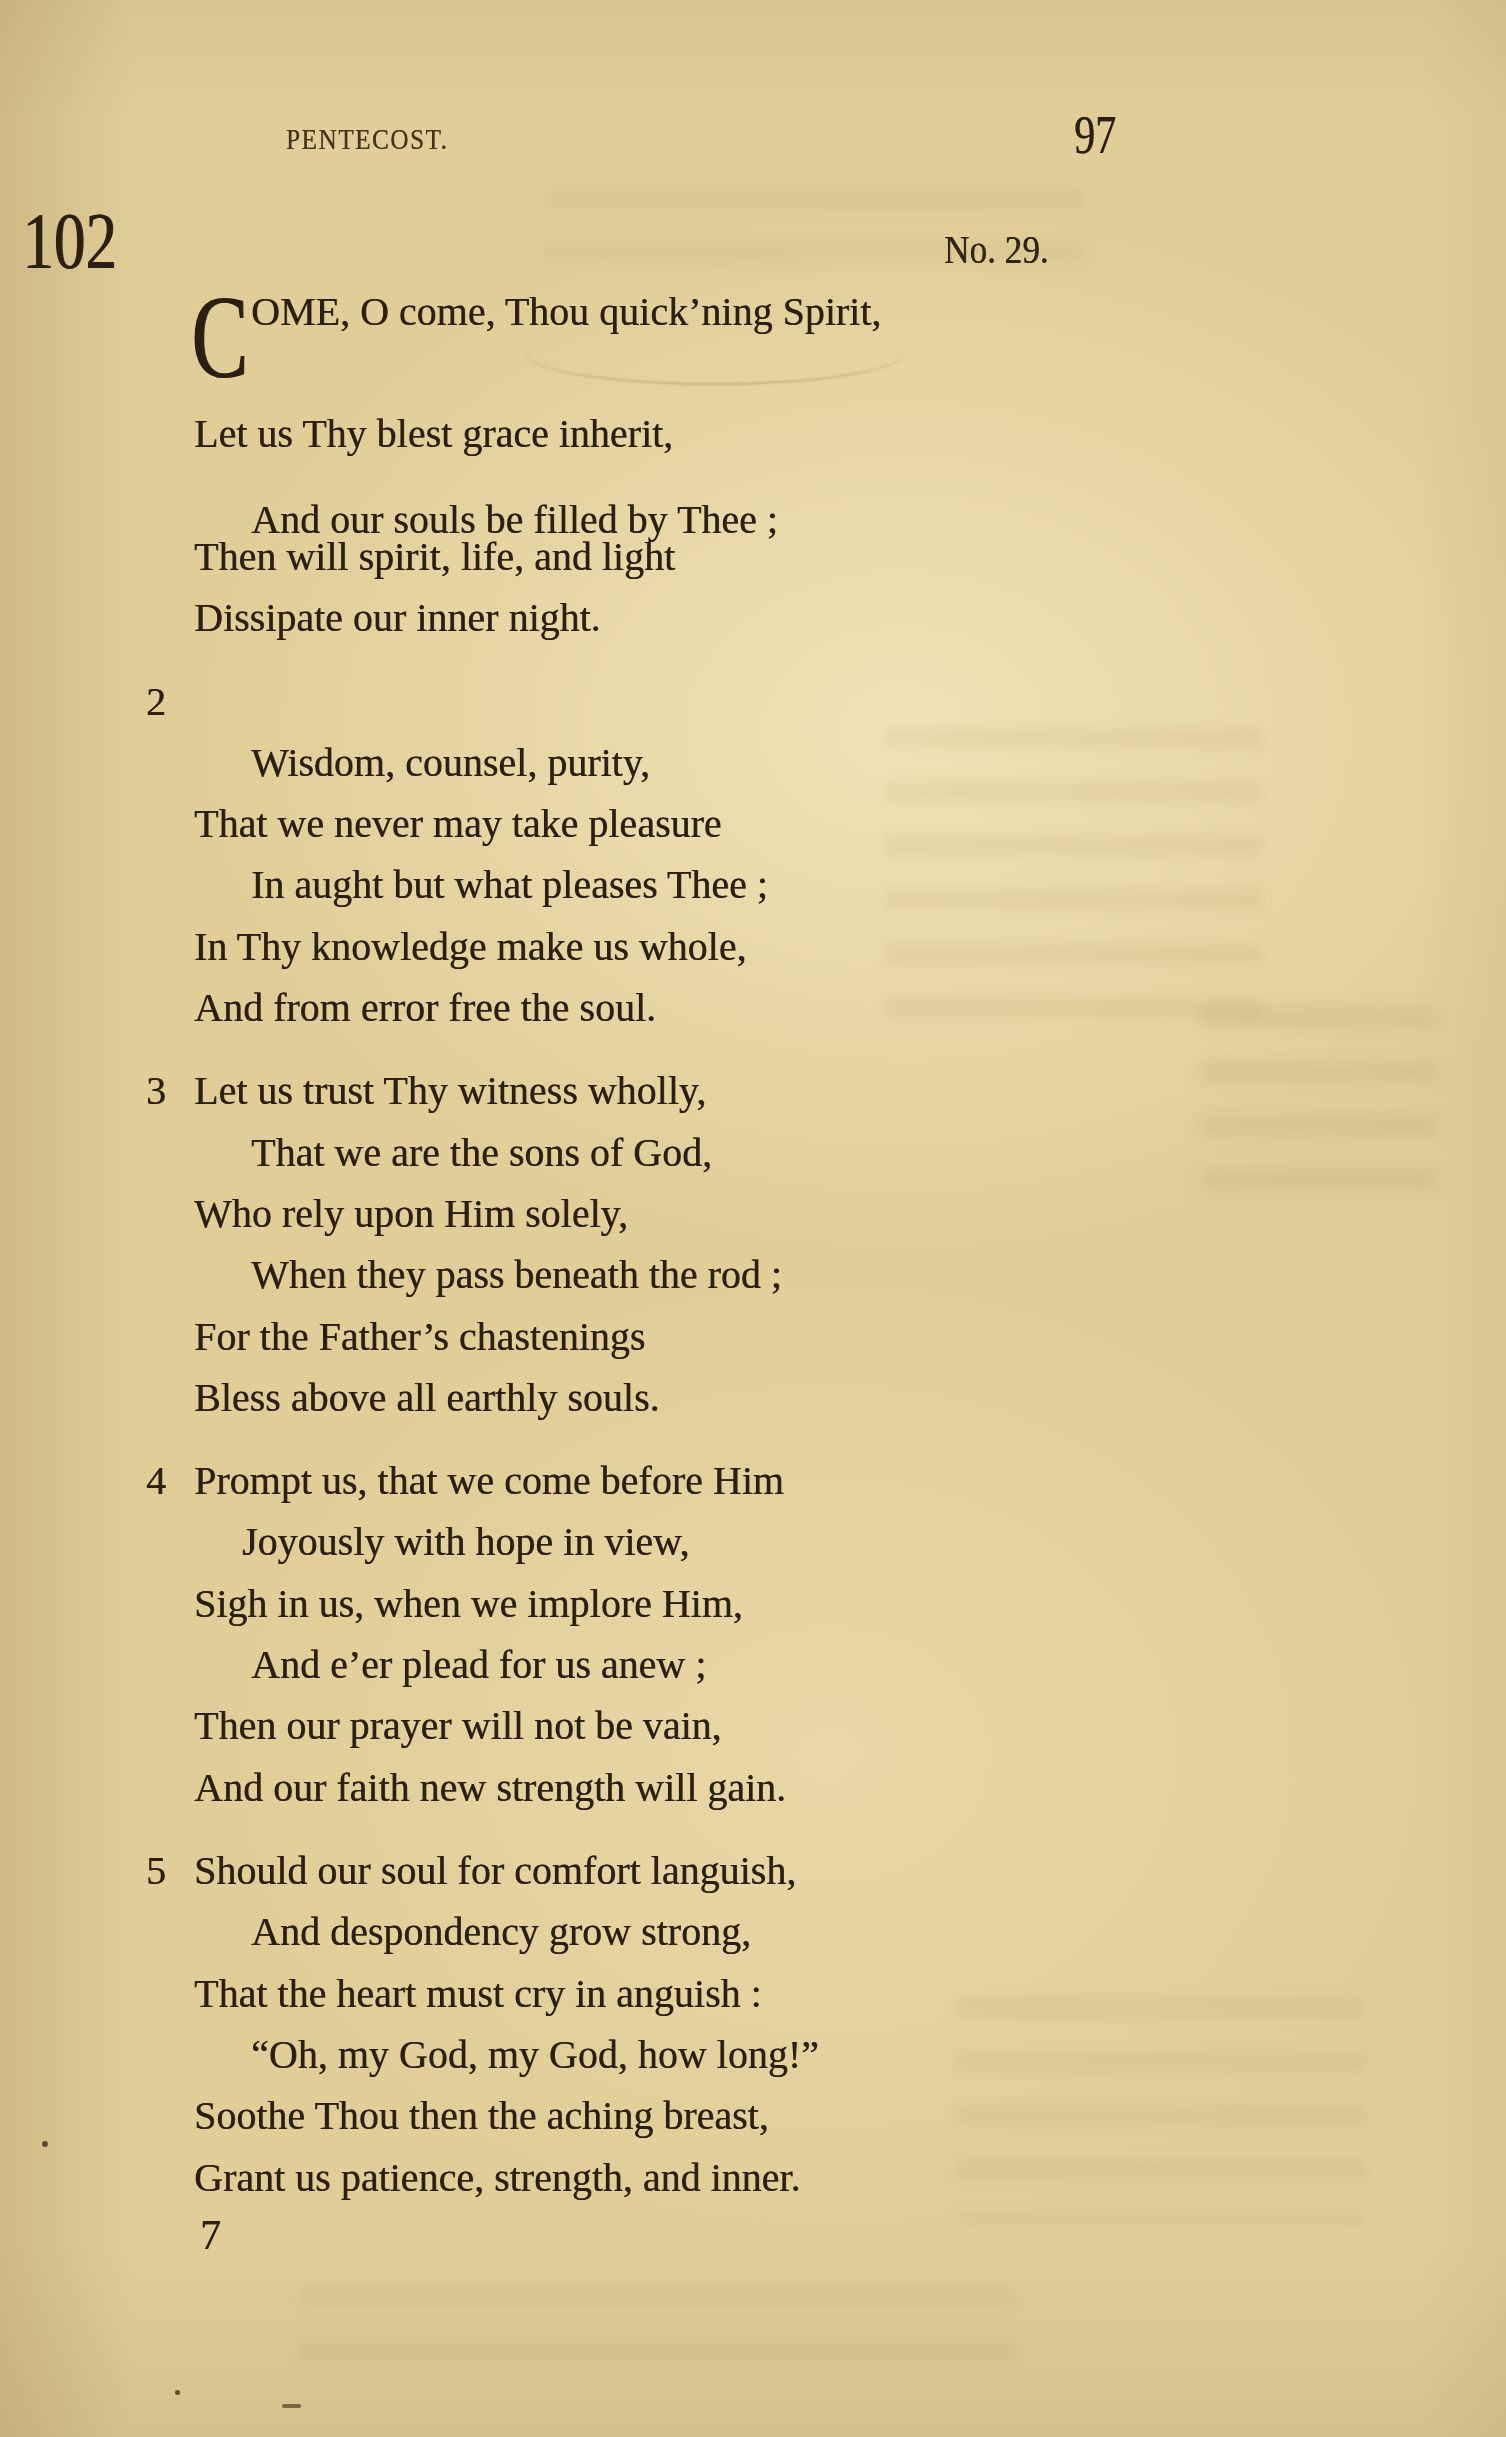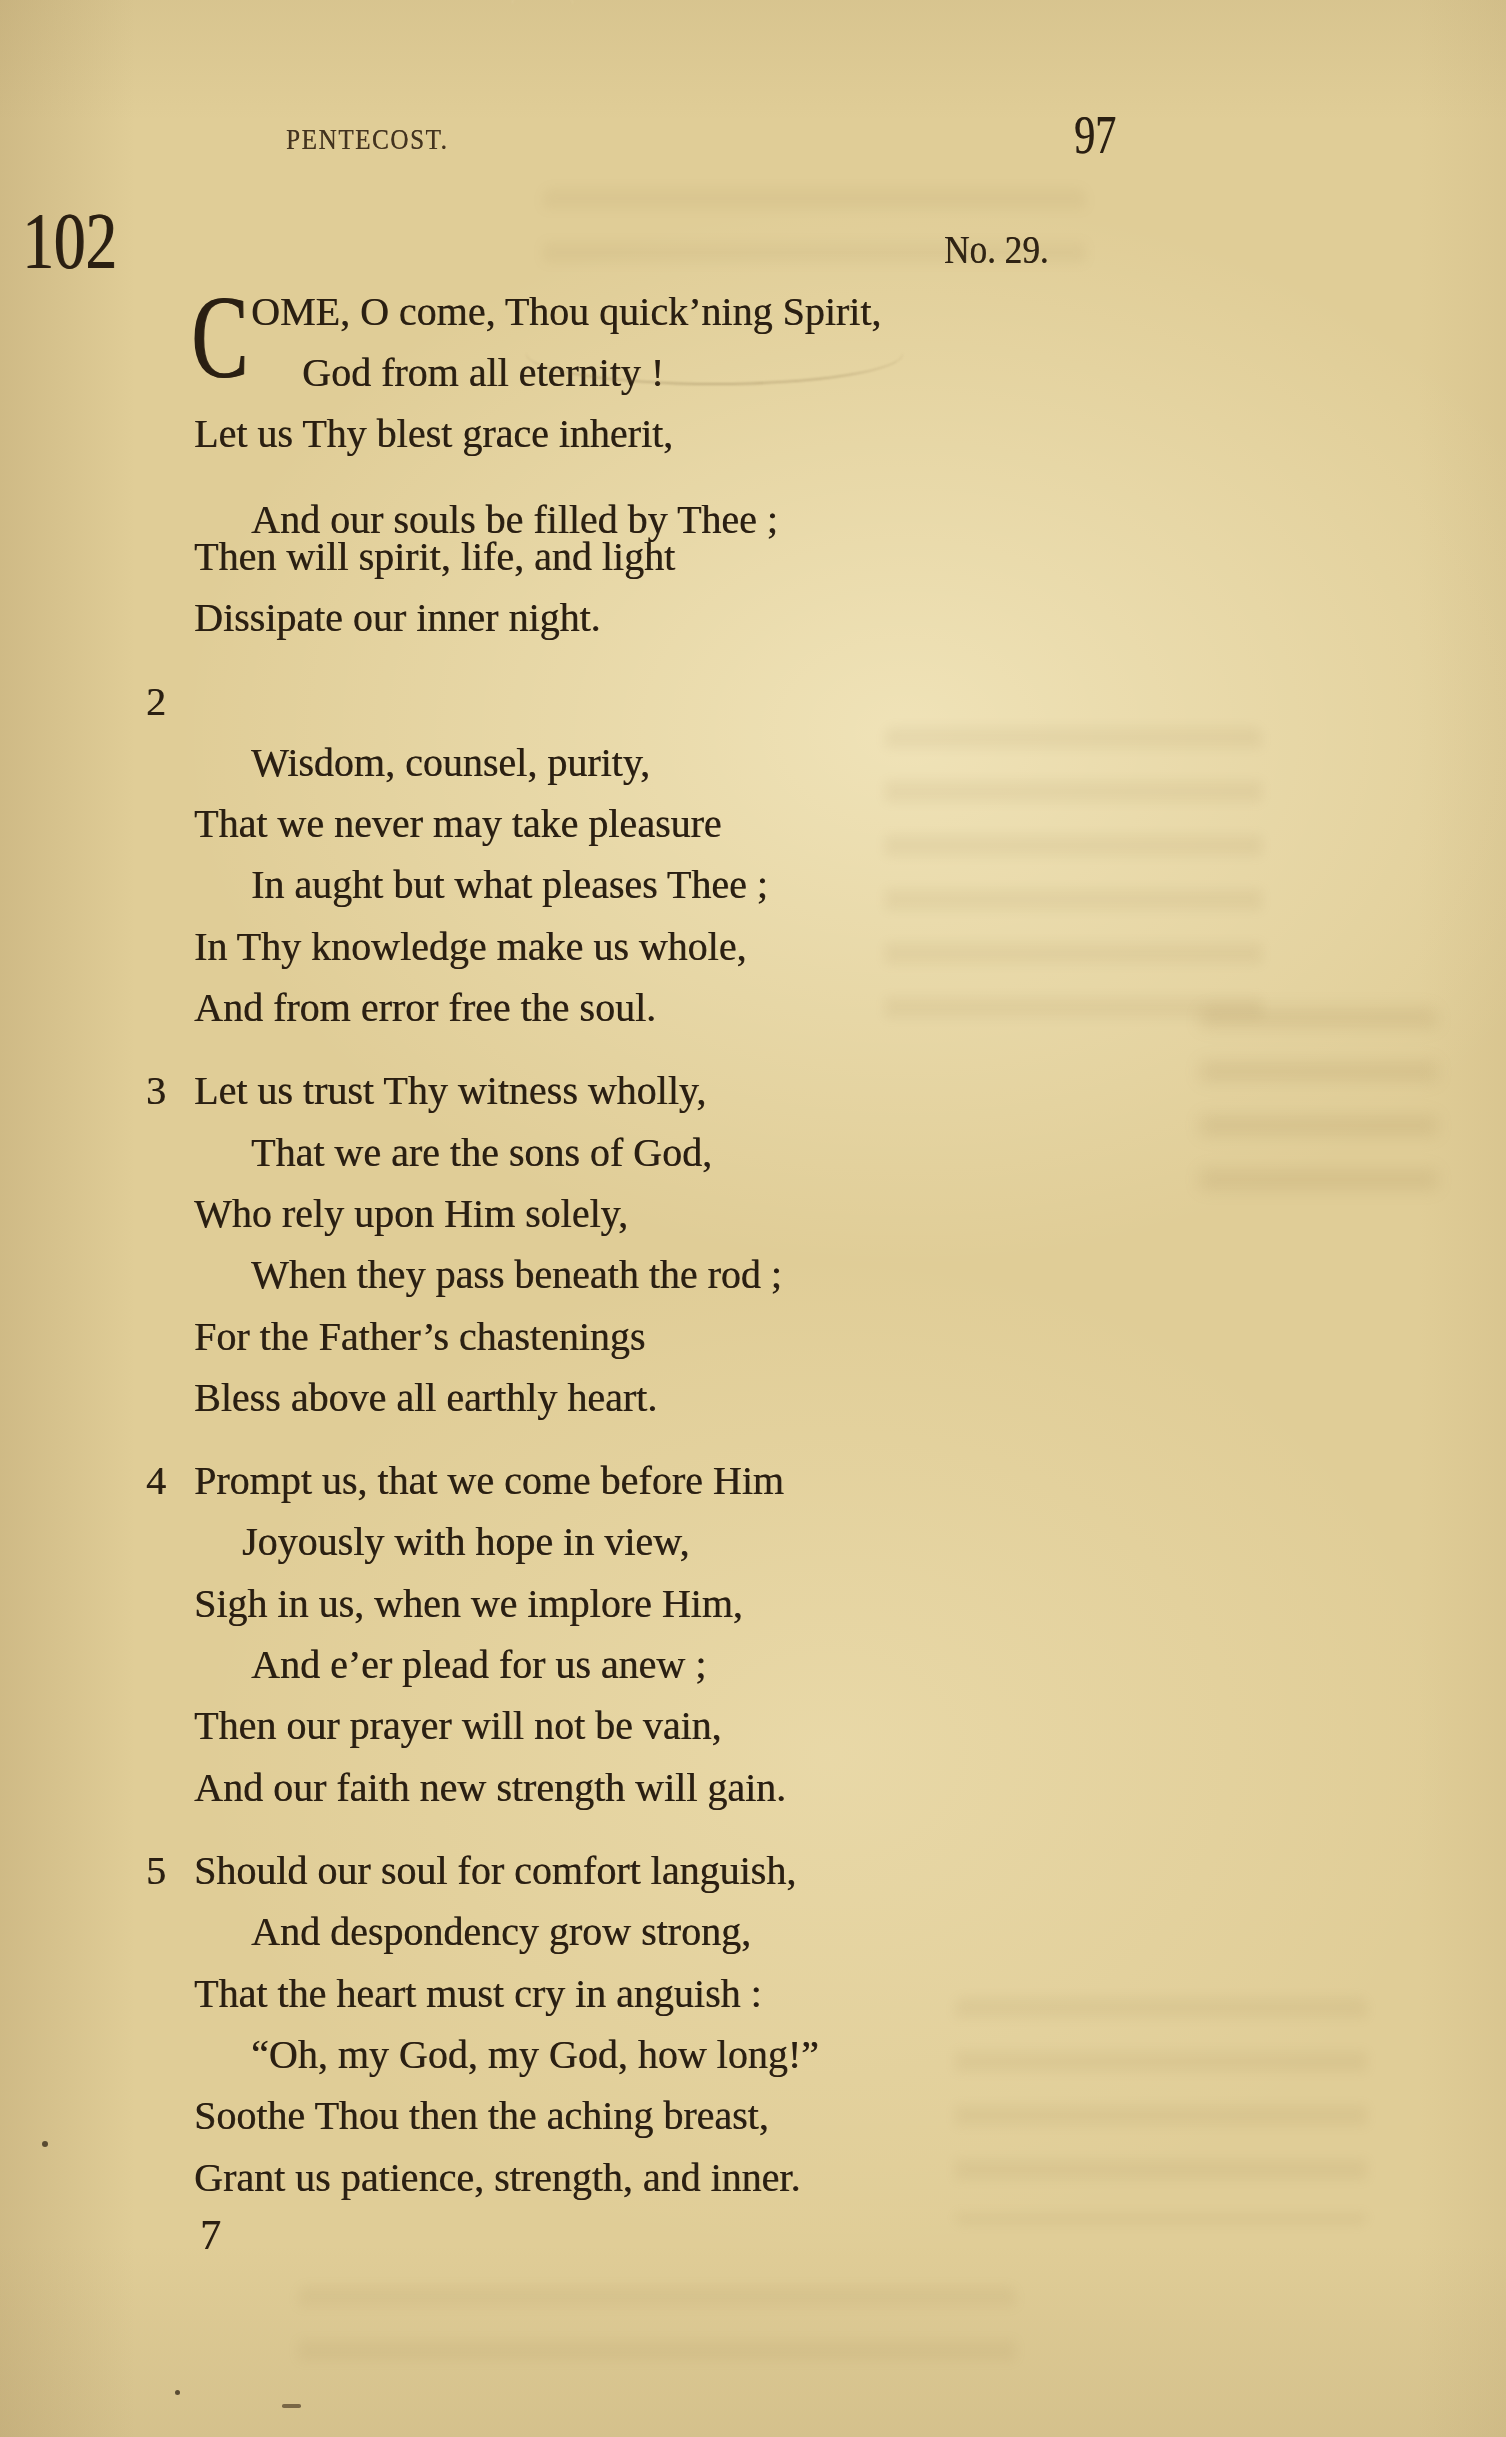--- a/index.html
+++ b/index.html
@@ -73,40 +73,39 @@
 <div class="page">
 
   <div class="txt header" style="left:286px;top:124px;">PENTECOST.</div>
   <div class="txt pageno" style="left:1074px;top:108px;">97</div>
 
   <div class="txt hymnno" style="left:22px;top:201px;">102</div>
   <div class="txt tuneref" style="left:944px;top:230px;">No. 29.</div>
 
   <div class="txt dropcap" style="left:191px;top:278px;">C</div>
   <div class="txt line" style="left:251px;top:292px;">OME, O come, Thou quick’ning Spirit,</div>
-  <div class="txt line" style="left:302px;top:353px;">God from all eternity !</div>
   <div class="txt line" style="left:194px;top:414px;">Let us Thy blest grace inherit,</div>
   <div class="txt line" style="left:251px;top:500px;text-align:center;">And our souls be filled by Thee ;</div>
   <div class="txt line" style="left:194px;top:537px;">Then will spirit, life, and light</div>
   <div class="txt line" style="left:194px;top:598px;">Dissipate our inner night.</div>
 
   <div class="txt vnum" style="left:146px;top:682px;">2</div>
   <div class="txt line" style="left:251px;top:743px;">Wisdom, counsel, purity,</div>
   <div class="txt line" style="left:194px;top:804px;">That we never may take pleasure</div>
   <div class="txt line" style="left:251px;top:865px;">In aught but what pleases Thee ;</div>
   <div class="txt line" style="left:194px;top:927px;">In Thy knowledge make us whole,</div>
   <div class="txt line" style="left:194px;top:988px;">And from error free the soul.</div>
 
   <div class="txt vnum" style="left:146px;top:1071px;">3</div>
   <div class="txt line" style="left:194px;top:1071px;">Let us trust Thy witness wholly,</div>
   <div class="txt line" style="left:251px;top:1133px;">That we are the sons of God,</div>
   <div class="txt line" style="left:194px;top:1194px;">Who rely upon Him solely,</div>
   <div class="txt line" style="left:251px;top:1255px;">When they pass beneath the rod ;</div>
   <div class="txt line" style="left:194px;top:1317px;">For the Father’s chastenings</div>
-  <div class="txt line" style="left:194px;top:1378px;">Bless above all earthly heart.</div>
+  <div class="txt line" style="left:194px;top:1378px;">Bless above all earthly souls.</div>
 
   <div class="txt vnum" style="left:146px;top:1461px;">4</div>
   <div class="txt line" style="left:194px;top:1461px;">Prompt us, that we come before Him</div>
   <div class="txt line" style="left:242px;top:1522px;">Joyously with hope in view,</div>
   <div class="txt line" style="left:194px;top:1584px;">Sigh in us, when we implore Him,</div>
   <div class="txt line" style="left:251px;top:1645px;">And e’er plead for us anew ;</div>
   <div class="txt line" style="left:194px;top:1706px;">Then our prayer will not be vain,</div>
   <div class="txt line" style="left:194px;top:1768px;text-align:center;">And our faith new strength will gain.</div>
 
   <div class="txt vnum" style="left:146px;top:1851px;">5</div>

